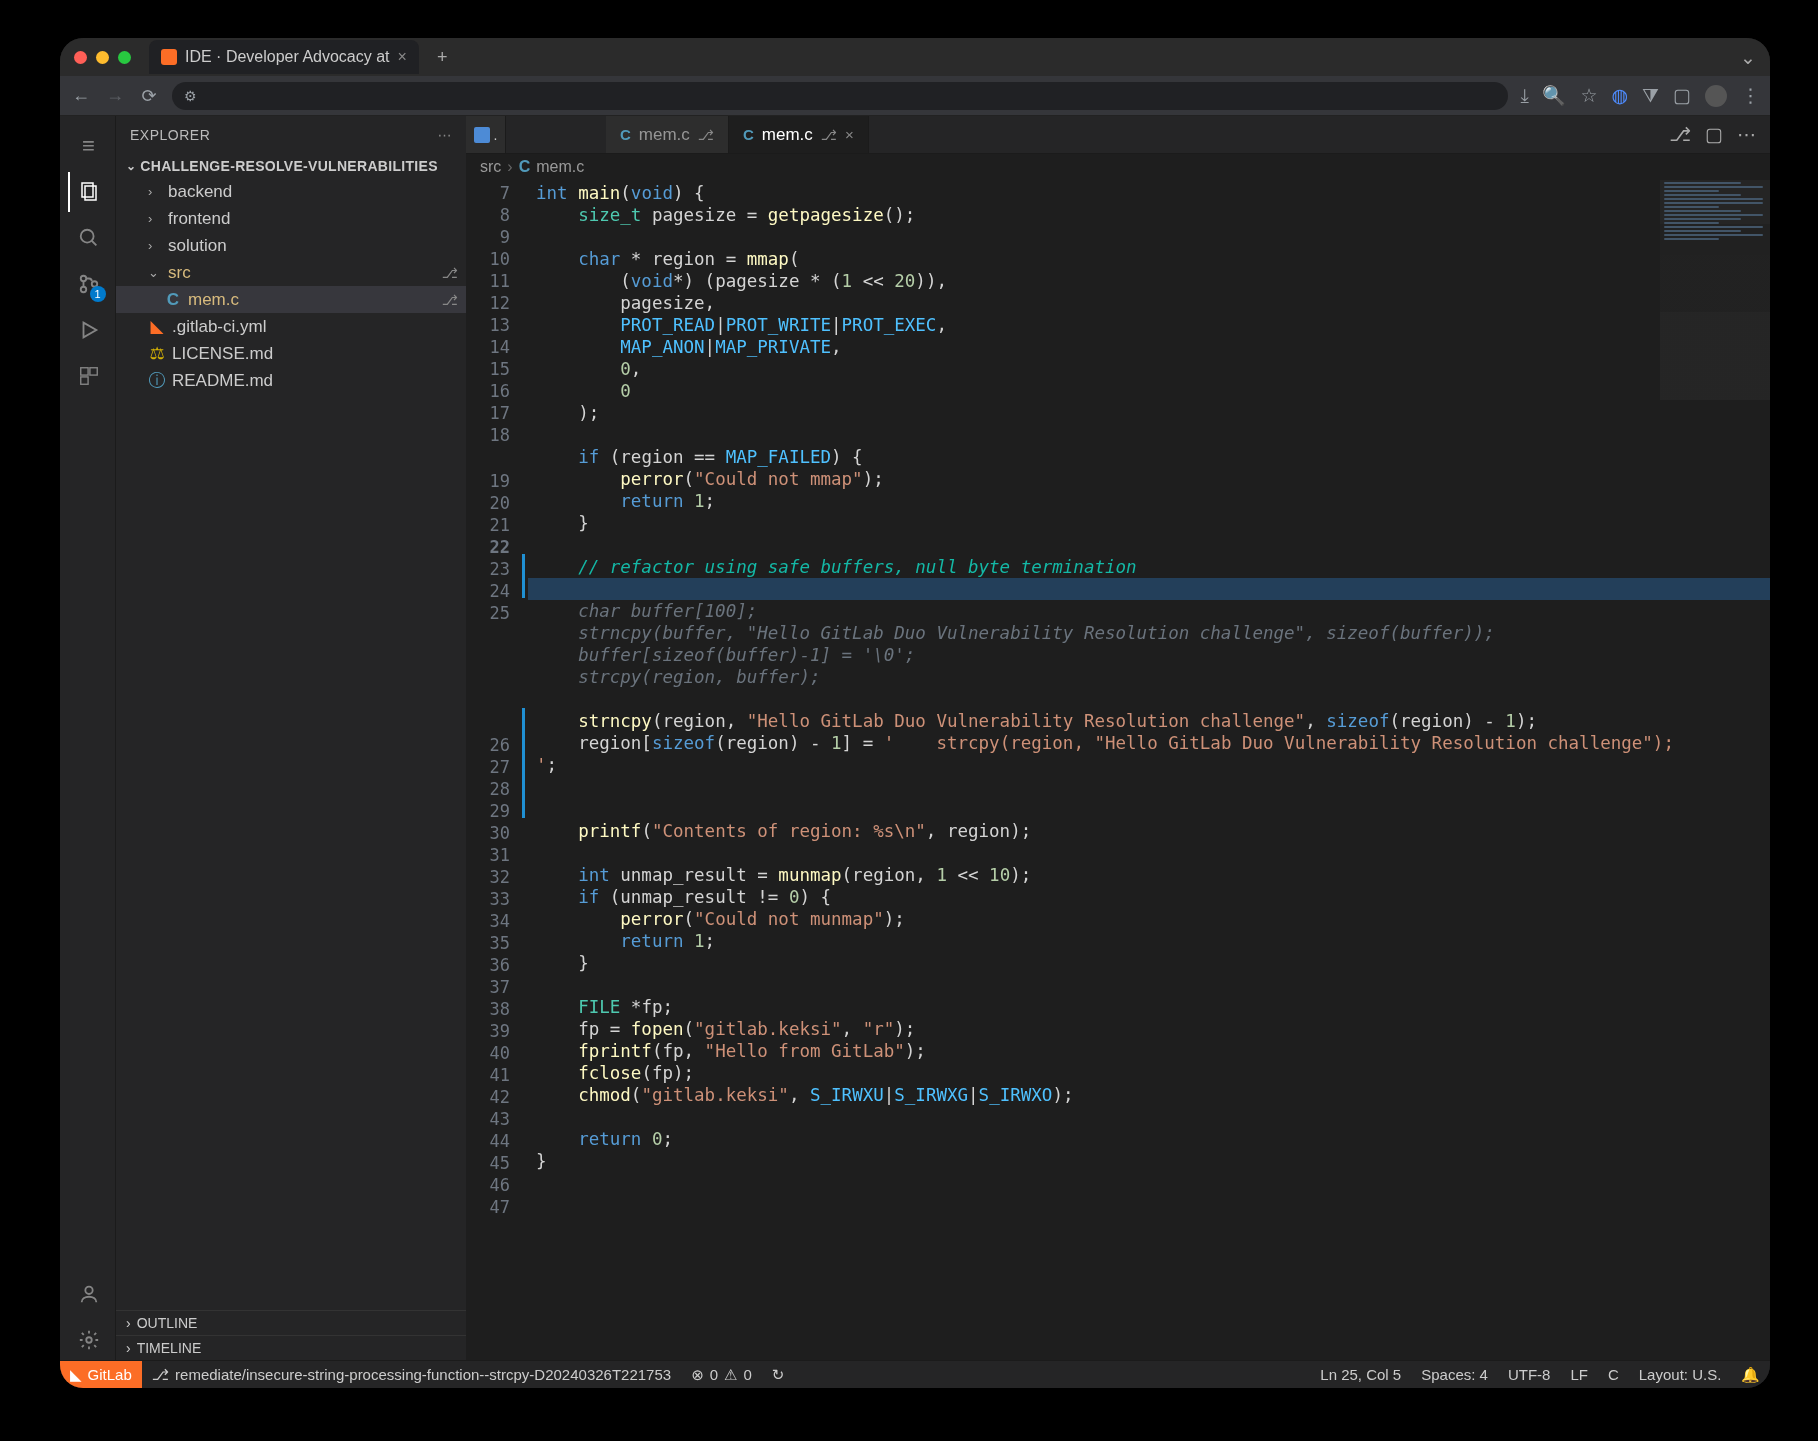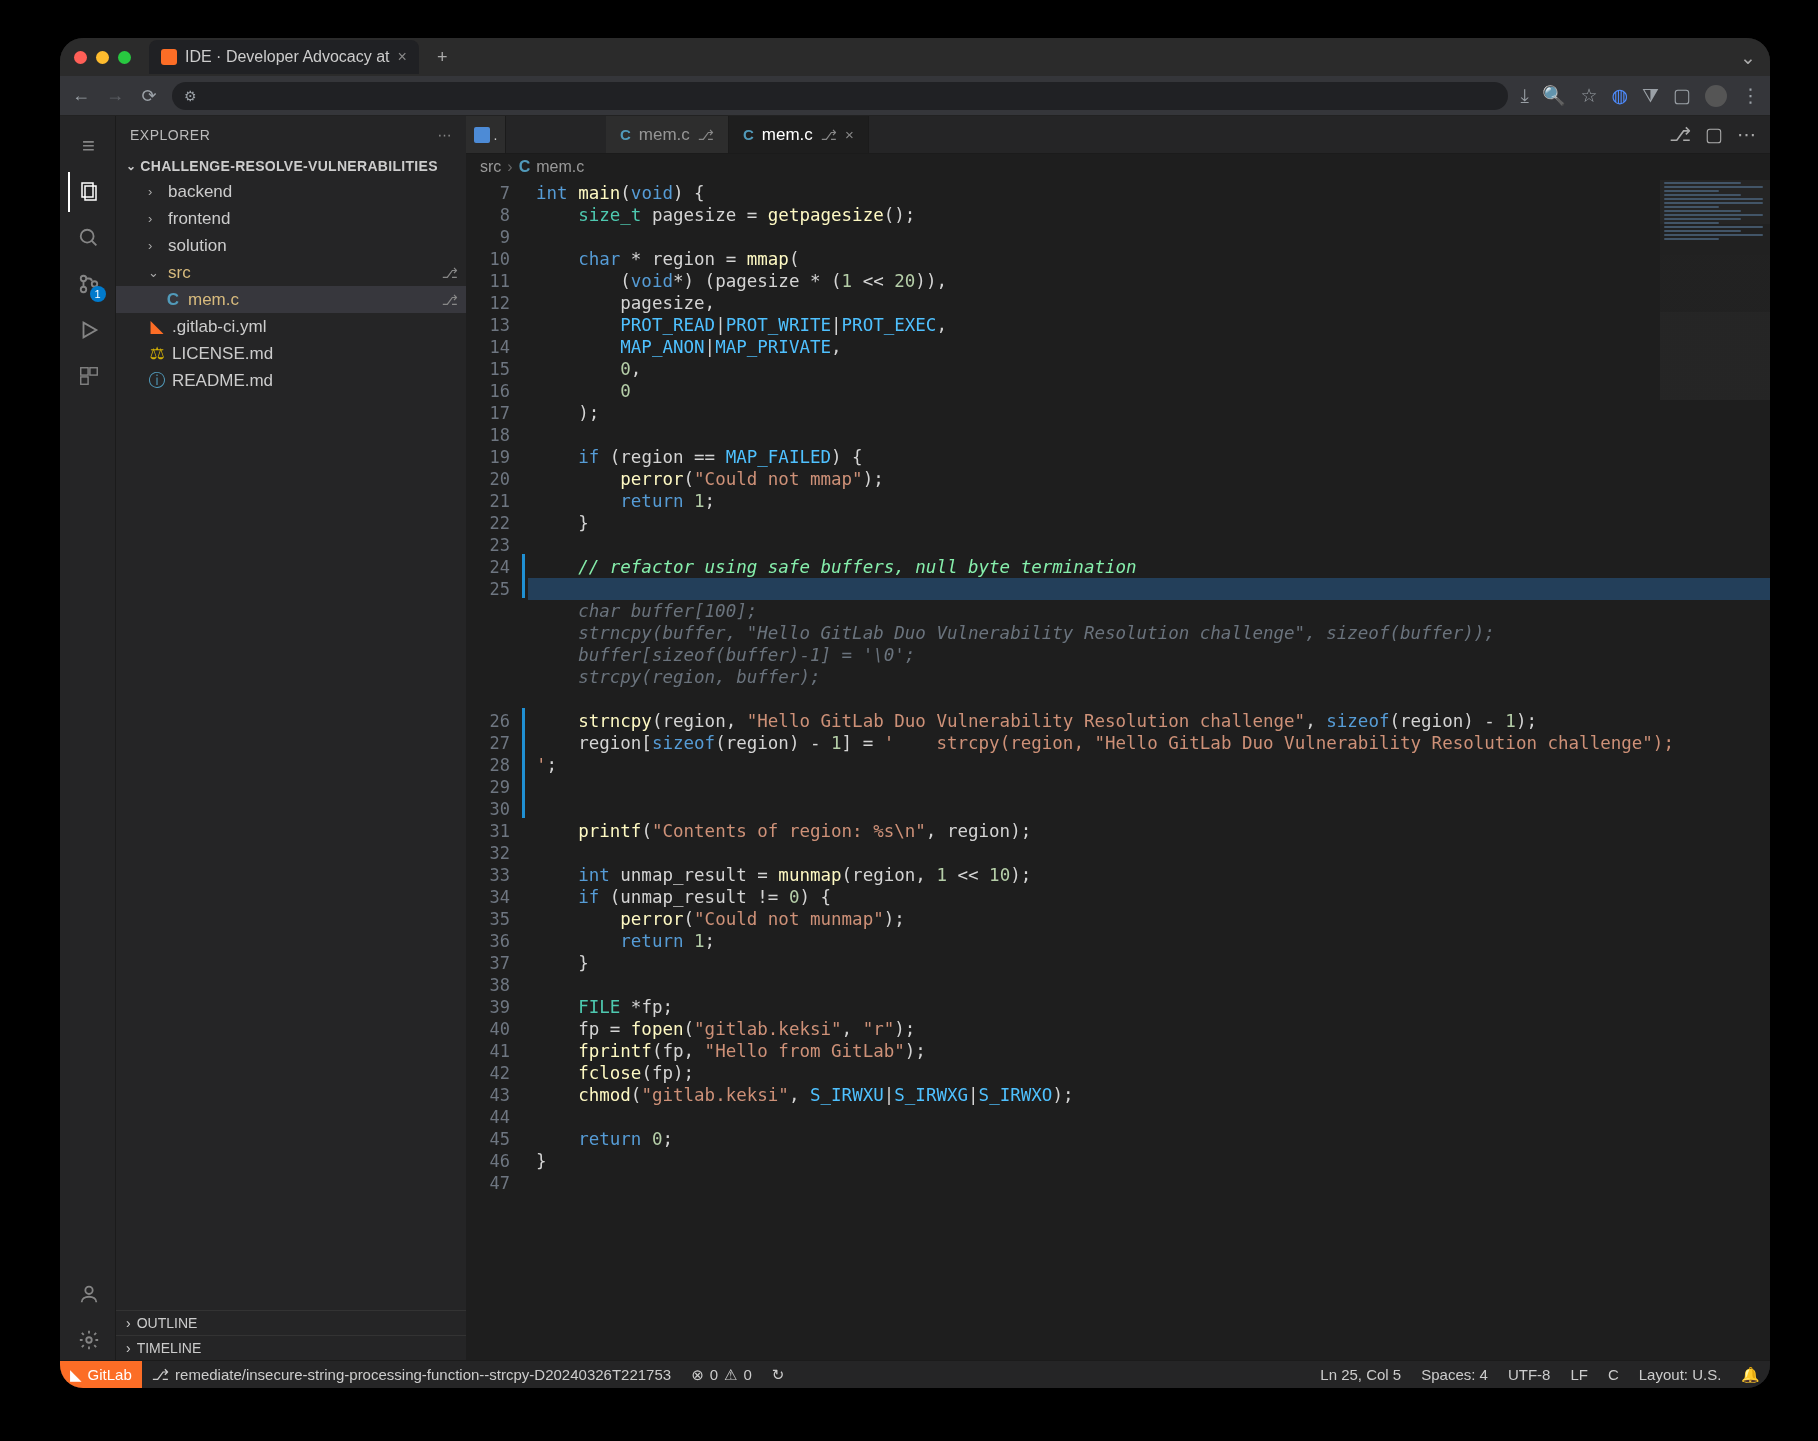--- a/index.html
+++ b/index.html
@@ -173,21 +173,21 @@
   position:relative;
 }
 .code .line { height:22px; padding-left:8px; }
 .code .current-line { background:#264f78aa; }
 .code .ghost { color:#6a737d; font-style:italic; }
 .kw { color:#569cd6; }
 .fn { color:#fef9c3; }
 .ty { color:#4ec9b0; }
 .str { color:#ce9178; }
 .num { color:#b5cea8; }
-.cm { color:#86efac; font-style:italic; }
+.cm { color:#14b8a6; font-style:italic; }
 .const { color:#4fc1ff; }
 .minimap {
   position:absolute; top:0; right:0; width:110px; height:220px;
   background:linear-gradient(#2a2a2a 0 20%, #242424 20% 60%, #2a2a2a 60% 100%);
   opacity:0.6;
 }
 .minimap .mm-line {
   height:2px; background:#5a7a9a; margin:2px 4px; border-radius:1px;
 }
 .minimap .mm-line.s { width:50%; }
@@ -391,24 +391,24 @@
             <div style="height: 22px;">9</div>
             <div style="height: 22px;">10</div>
             <div style="height: 22px;">11</div>
             <div style="height: 22px;">12</div>
             <div style="height: 22px;">13</div>
             <div style="height: 22px;">14</div>
             <div style="height: 22px;">15</div>
             <div style="height: 22px;">16</div>
             <div style="height: 22px;">17</div>
             <div style="height: 22px;">18</div>
-            <div style="height: 22px;">19</div>
+            <div style="height: 22px; margin-top: 24px;">19</div>
             <div style="height: 22px;">20</div>
             <div style="height: 22px;">21</div>
-            <div style="height: 22px;">22</div>
+            <div style="height: 22px; font-weight: bold;">22</div>
             <div style="height: 22px;">23</div>
             <div style="height: 22px;">24</div>
             <div style="height: 22px;">25</div>
             <div style="height: 22px;"></div>
             <div style="height: 22px;"></div>
             <div style="height: 22px;"></div>
             <div style="height: 22px;"></div>
             <div style="height: 22px;"></div>
             <div style="height: 22px;">26</div>
             <div style="height: 22px;">27</div>

